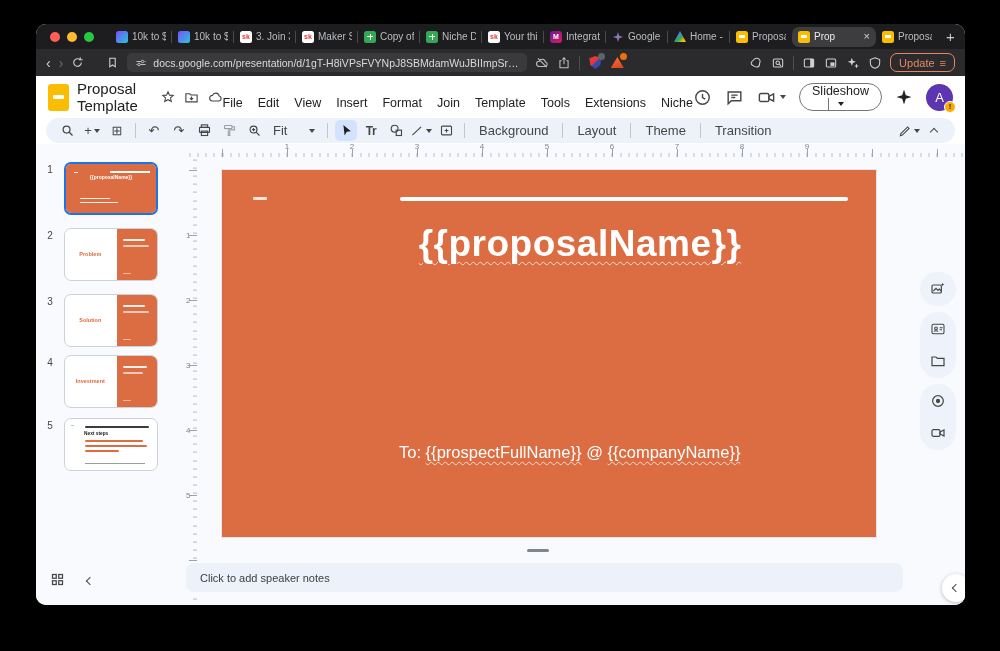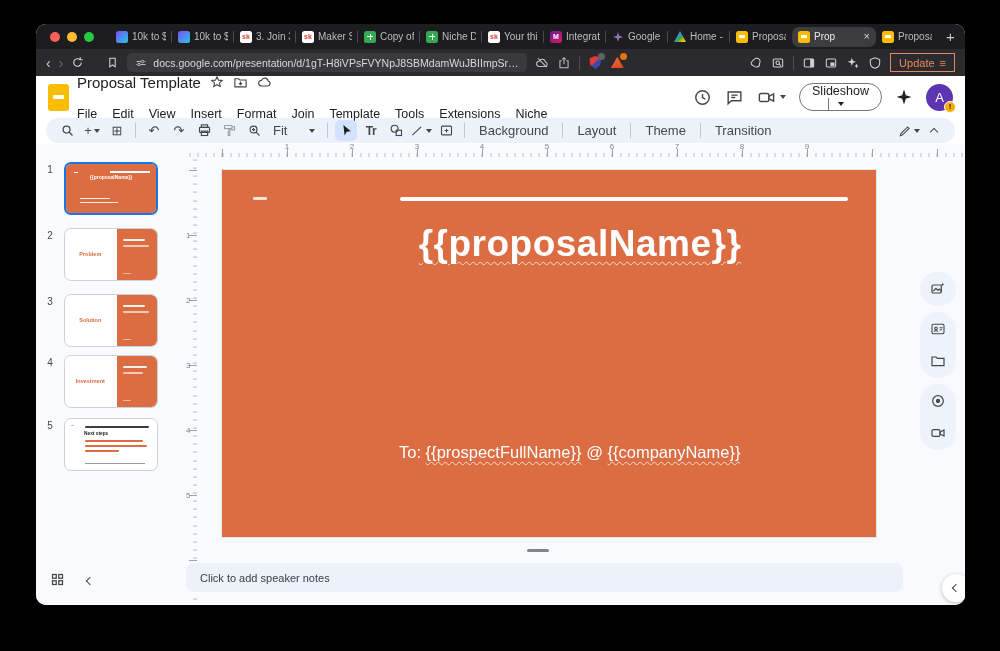--- a/index.html
+++ b/index.html
@@ -36,28 +36,28 @@
   .navbar{height:27px;background:#2b2b2d;display:flex;align-items:center;padding:0 10px;gap:8px;color:#c4c7ca;}
   .navbtn{font-size:14px;line-height:1;color:#cfd1d3;}
   .navbtn.dim{color:#6e6e71;}
   .urlpill{height:19px;background:#3a3a3d;border-radius:5px;display:flex;align-items:center;gap:6px;padding:0 8px;width:400px;min-width:0;}
   .url{font-size:10.5px;color:#d8d9da;white-space:nowrap;overflow:hidden;text-overflow:ellipsis;flex:1;min-width:0;}
   .exticon{position:relative;width:14px;height:14px;display:flex;align-items:center;justify-content:center;}
   .badge-dot{position:absolute;right:-3px;top:-3px;width:7px;height:7px;border-radius:50%;}
   .shield-ext{width:12px;height:13px;background:linear-gradient(135deg,#e53935 45%,#3949ab 55%);clip-path:polygon(50% 0,100% 18%,92% 70%,50% 100%,8% 70%,0 18%);}
   .mtn-ext{width:13px;height:11px;background:linear-gradient(160deg,#ff7043,#d84315);clip-path:polygon(50% 0,100% 100%,0 100%);}
   .vdiv-dark{width:1px;height:14px;background:#4d4d50;}
-  .update-btn{display:flex;align-items:center;gap:5px;height:19px;padding:0 8px;border:1.5px solid #e8875f;border-radius:0;color:#e8875f;font-size:11px;}
+  .update-btn{display:flex;align-items:center;gap:5px;height:19px;padding:0 8px;border:1.5px solid #e8875f;border-radius:7px;color:#e8875f;font-size:11px;}
   svg.svgi{display:block;}
 
   
   .appheader{height:42px;background:#fff;display:flex;align-items:center;padding:0 12px 0 10px;}
   .slideslogo{width:21px;height:27px;background:#fbbc04;border-radius:3px;margin:0 8px 0 2px;display:flex;align-items:center;justify-content:center;flex:0 0 auto;}
   .slideslogo::after{content:"";width:11px;height:4px;background:#fff;border-radius:1px;}
-  .headmid{display:flex;flex-direction:column;justify-content:center;gap:0;min-width:0;}
+  .headmid{display:flex;flex-direction:row;justify-content:center;gap:0;min-width:0;}
   .titlerow{display:flex;align-items:center;gap:9px;}
   .doctitle{font-size:15px;color:#202124;}
   .titleicons{display:flex;gap:9px;color:#444746;align-items:center;}
   .menurow{display:flex;gap:15px;font-size:12.5px;color:#202124;}
   .menuitem{cursor:default;margin-top:16px;}
   .headright{margin-left:auto;display:flex;align-items:center;gap:13px;color:#444746;}
   .pillbtn{display:flex;align-items:center;height:28px;border:1px solid #747775;border-radius:999px;overflow:hidden;flex-direction:column;}
   .pillbtn .seg{padding:0 12px;font-size:12.5px;color:#202124;display:flex;align-items:center;height:100%;}
   .pillbtn .seg.arrow{border-left:1px solid #747775;padding:0 9px;}
   .sharebtn{display:flex;align-items:center;height:28px;background:#c2e7ff;border-radius:999px;overflow:hidden;color:#001d35;}

